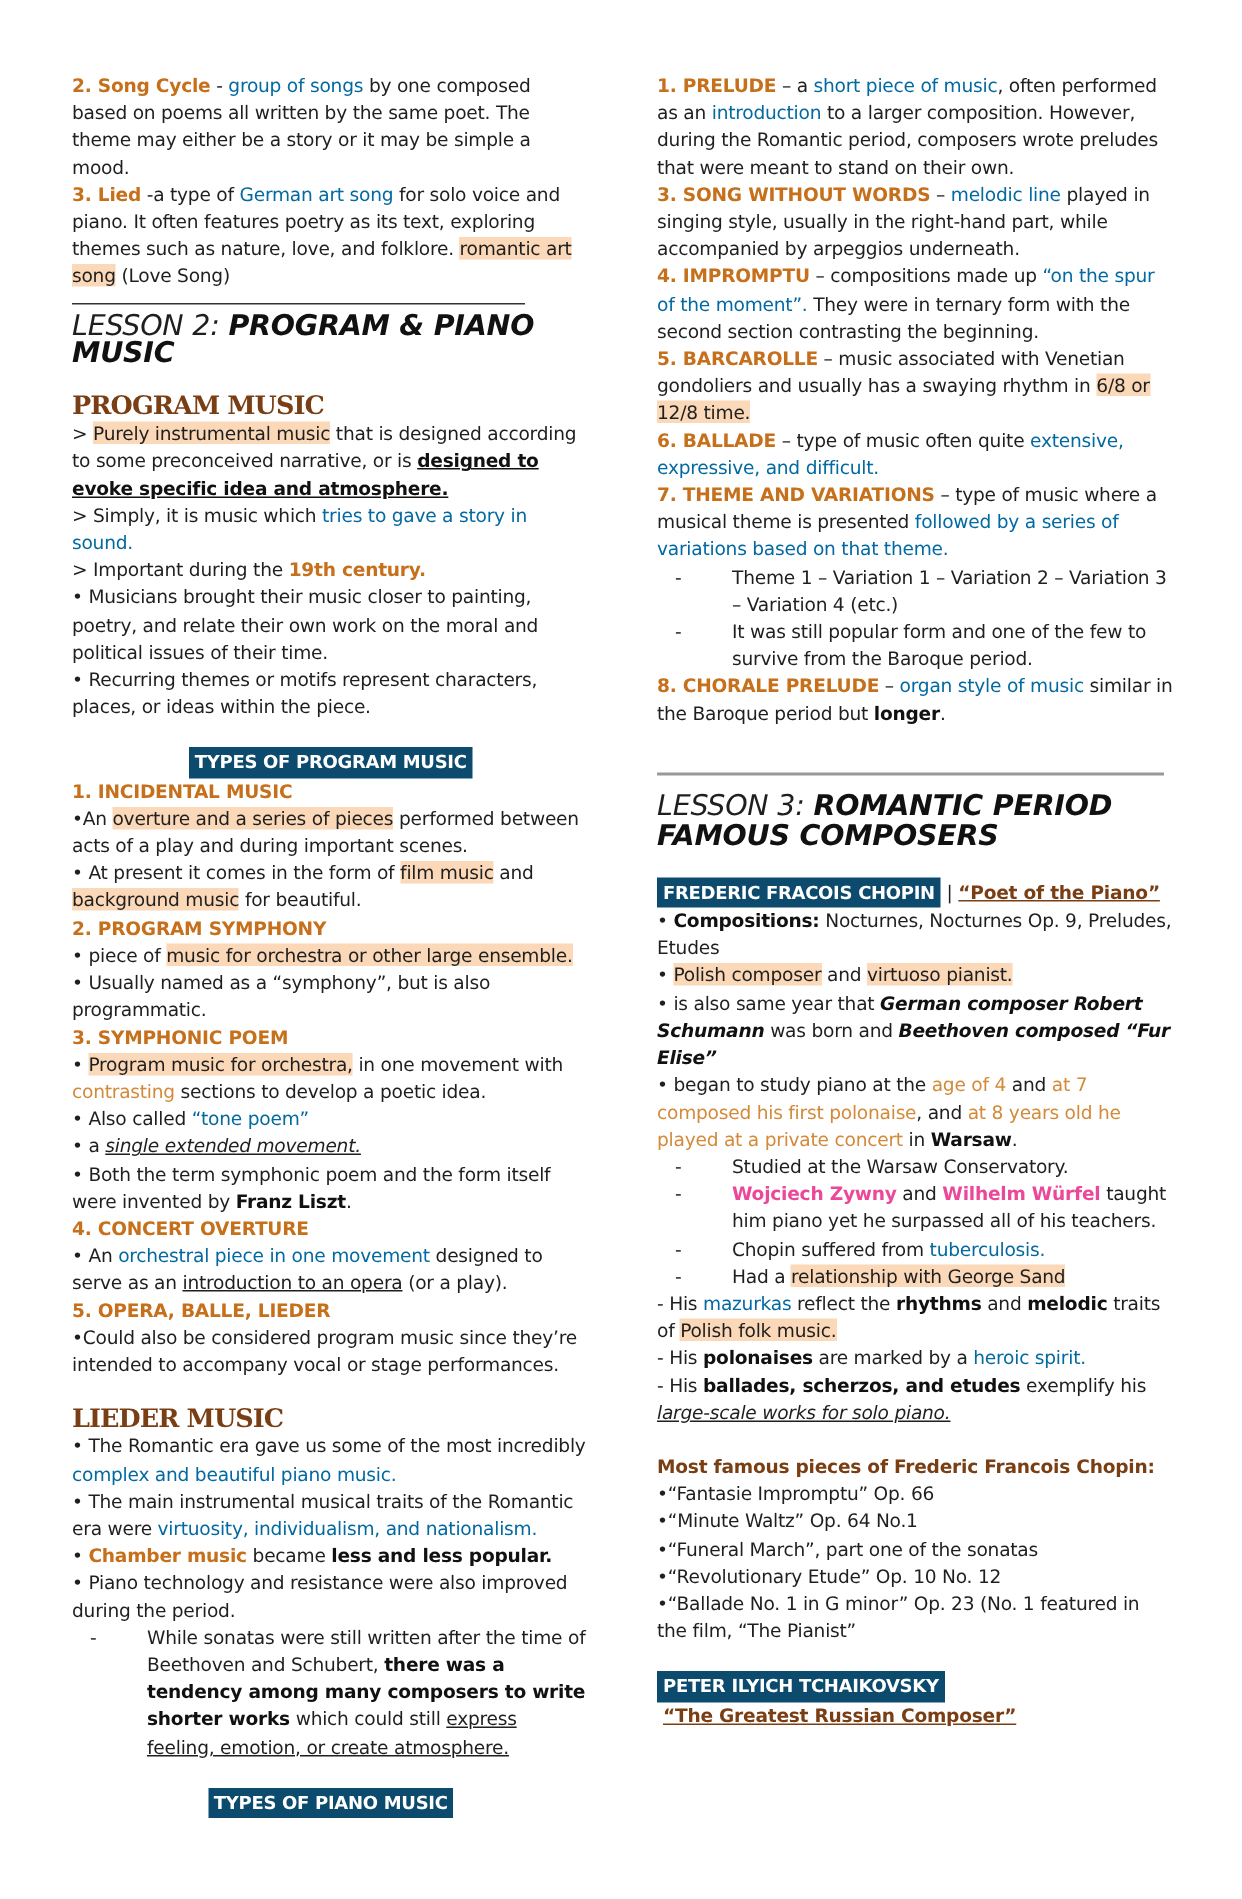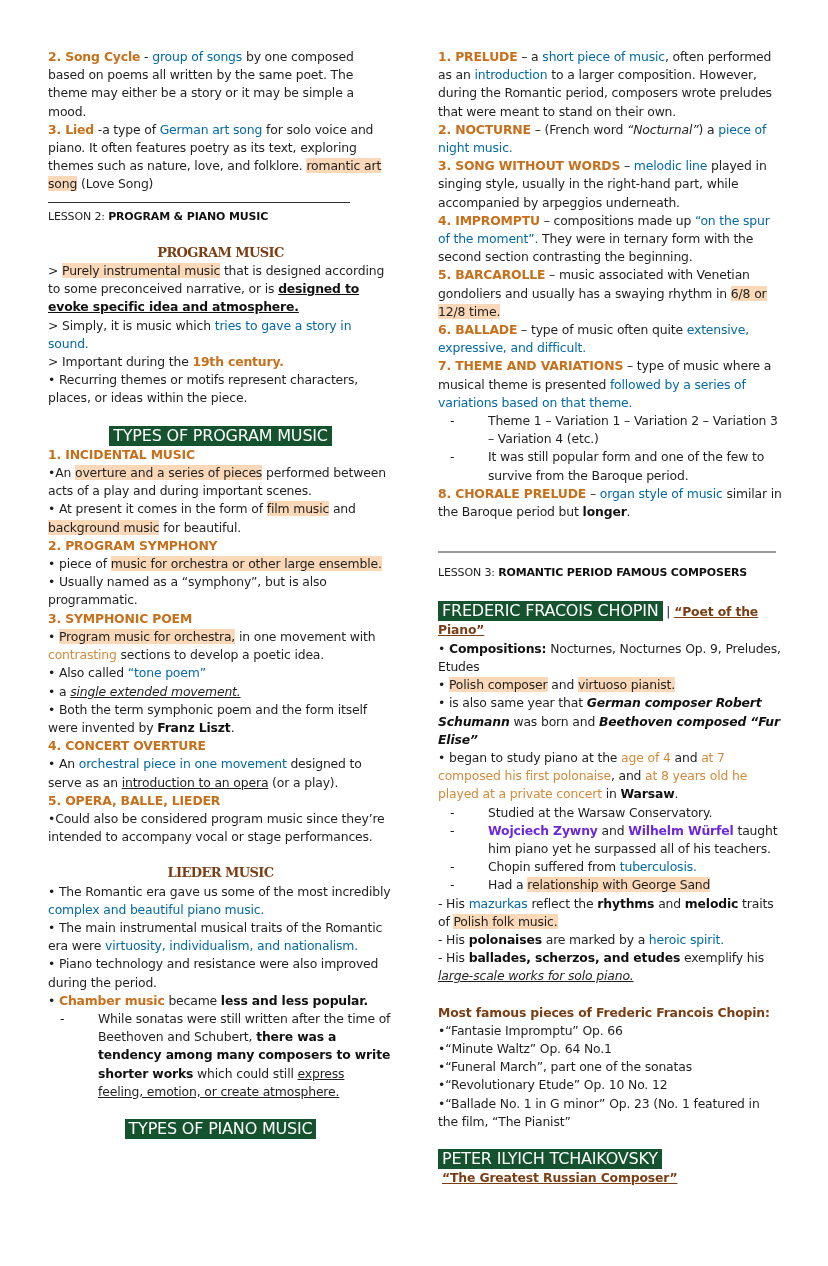--- a/index.html
+++ b/index.html
@@ -8,50 +8,51 @@
     font-family: "DejaVu Sans", sans-serif; font-size: 12.4px; color: #1f1f1f;
     letter-spacing: -0.15px;
   }
   .col { position: absolute; top: 48px; width: 345px; line-height: 18.2px; }
   .col.left { left: 48px; }
   .col.right { left: 438px; }
   p { margin: 0; }
   .or { color: #c6701c; font-weight: bold; }
   .red { color: #0369a1; }
   .tan { color: #d38a3a; }
-  .gold { color: #6d28d9; font-weight: bold; text-align: center; }
+  .gold { color: #ec4899; font-weight: bold; text-align: center; }
   .hl { background: #fad8b8; }
   .b { font-weight: bold; color: #111; }
   .u { text-decoration: underline; }
   .i { font-style: italic; }
   .hr { border-top: 1.5px solid #333; width: 302px; margin: 8px 0 5px 0; }
   .hr2 { border-top: 2px solid #999; width: 338px; margin: 0 0 10px 0; }
-  .lesson { font-size: 11px; margin: 0; }
-  .serif-head { font-family: "DejaVu Serif", serif; font-weight: bold; color: #7a3e14; font-size: 13px; text-align: center; letter-spacing: -0.6px; }
-  .banner { background: #14532d; color: #fff; font-weight: normal; padding: 1px 4px; display: inline-block; font-size: 16px; letter-spacing: -0.2px; }
+  .lesson { font-size: 19px; margin: 0; font-style: italic; }
+  .serif-head { font-family: "DejaVu Serif", serif; font-weight: bold; color: #7a3e14; font-size: 17px; letter-spacing: -0.6px; }
+  .banner { background: #0c4a6e; color: #fff; font-weight: bold; padding: 1px 4px; display: inline-block; font-size: 12px; letter-spacing: -0.2px; }
   .center { text-align: center; }
   .dash { display: flex; padding-left: 12px; }
   .dash .d { width: 38px; flex: none; }
   .dash .t { flex: 1; }
   .brown { color: #7a3e14; }
   .gap { height: 18px; }
 </style>
 </head>
 <body>
 
 <div class="col left">
   <p><span class="or">2. Song Cycle</span><span> - </span><span class="red">group of songs</span><span> by one composed based on poems all written by the same poet. The theme may either be a story or it may be simple a mood.</span></p>
   <p><span class="or">3. Lied</span><span> -a type of </span><span class="red">German art song</span><span> for solo voice and piano. It often features poetry as its text, exploring themes such as nature, love, and folklore.  </span><span class="hl">romantic art song</span><span> (Love Song)</span></p>
   <div class="hr"></div>
   <p class="lesson"><span>LESSON 2: </span><span class="b">PROGRAM &amp; PIANO MUSIC</span></p>
   <div style="height:18px"></div>
   <p class="serif-head">PROGRAM MUSIC</p>
   <p><span>&gt; </span><span class="hl">Purely instrumental music</span><span> that is designed according to some preconceived narrative, or is </span><span class="b u">designed to evoke specific idea and atmosphere.</span></p>
   <p><span>&gt; Simply, it is music which </span><span class="red">tries to gave a story in sound.</span></p>
   <p><span>&gt; Important during the </span><span class="or">19th century.</span></p>
+  <p>• Musicians brought their music closer to painting, poetry, and relate their own work on the moral and political issues of their time.</p>
   <p>• Recurring themes or motifs represent characters, places, or ideas within the piece.</p>
   <div class="gap"></div>
   <p class="center"><span class="banner">TYPES OF PROGRAM MUSIC</span></p>
 
   <p class="or">1. INCIDENTAL MUSIC</p>
   <p><span>•An </span><span class="hl">overture and a series of pieces</span><span> performed between acts of a play and during important scenes.</span></p>
   <p><span>• At present it comes in the form of </span><span class="hl">film music</span><span> and </span><span class="hl">background music</span><span> for beautiful.</span></p>
 
   <p class="or">2. PROGRAM SYMPHONY</p>
   <p><span>• piece of </span><span class="hl">music for orchestra or other large ensemble.</span></p>
@@ -66,33 +67,32 @@
   <p class="or">4. CONCERT OVERTURE</p>
   <p><span>• An </span><span class="red">orchestral piece in one movement</span><span> designed to serve as an </span><span class="u">introduction to an opera</span><span> (or a play).</span></p>
 
   <p class="or">5. OPERA, BALLE, LIEDER</p>
   <p>•Could also be considered program music since they’re intended to accompany vocal or stage performances.</p>
 
   <div class="gap"></div>
   <p class="serif-head">LIEDER MUSIC</p>
   <p><span>• The Romantic era gave us some of the most incredibly </span><span class="red">complex and beautiful piano music.</span></p>
   <p><span>• The main instrumental musical traits of the Romantic era were </span><span class="red">virtuosity, individualism, and nationalism.</span></p>
+  <p><span>• </span><span class="or">Chamber music</span><span> became </span><span class="b">less and less popular.</span></p>
   <p>• Piano technology and resistance were also improved during the period.</p>
-  <p><span>• </span><span class="or">Chamber music</span><span> became </span><span class="b">less and less popular.</span></p>
   <div class="dash">
       <span class="d">-</span>
       <span class="t"><span>While sonatas were still written after the time of Beethoven and Schubert, </span><span class="b">there was a tendency among many composers to write shorter works</span><span> which could still </span><span class="u">express feeling, emotion, or create atmosphere.</span></span>
     </div>
   <div class="gap"></div>
   <p class="center"><span class="banner">TYPES OF PIANO MUSIC</span></p>
 </div>
 
 <div class="col right">
   <p><span class="or">1. PRELUDE</span><span> – a </span><span class="red">short piece of music</span><span>, often performed as an </span><span class="red">introduction</span><span> to a larger composition. However, during the Romantic period, composers wrote preludes that were meant to stand on their own.</span></p>
-  <p><span class="or">2. NOCTURNE</span><span> – (French word </span><span class="i">“Nocturnal”</span><span>) a </span><span class="red">piece of night music.</span></p>
   <p><span class="or">3. SONG WITHOUT WORDS</span><span> – </span><span class="red">melodic line</span><span> played in singing style, usually in the right-hand part, while accompanied by arpeggios underneath.</span></p>
   <p><span class="or">4. IMPROMPTU</span><span> – compositions made up </span><span class="red">“on the spur of the moment”.</span><span> They were in ternary form with the second section contrasting the beginning.</span></p>
   <p><span class="or">5. BARCAROLLE</span><span> – music associated with Venetian gondoliers and usually has a swaying rhythm in </span><span class="hl">6/8 or 12/8 time.</span></p>
   <p><span class="or">6. BALLADE</span><span> – type of music often quite </span><span class="red">extensive, expressive, and difficult.</span></p>
   <p><span class="or">7. THEME AND VARIATIONS</span><span> – type of music where a musical theme is presented </span><span class="red">followed by a series of variations based on that theme.</span></p>
   <div class="dash">
       <span class="d">-</span>
       <span class="t">Theme 1 – Variation 1 – Variation 2 – Variation 3 – Variation 4 (etc.)</span>
     </div>
   <div class="dash">

